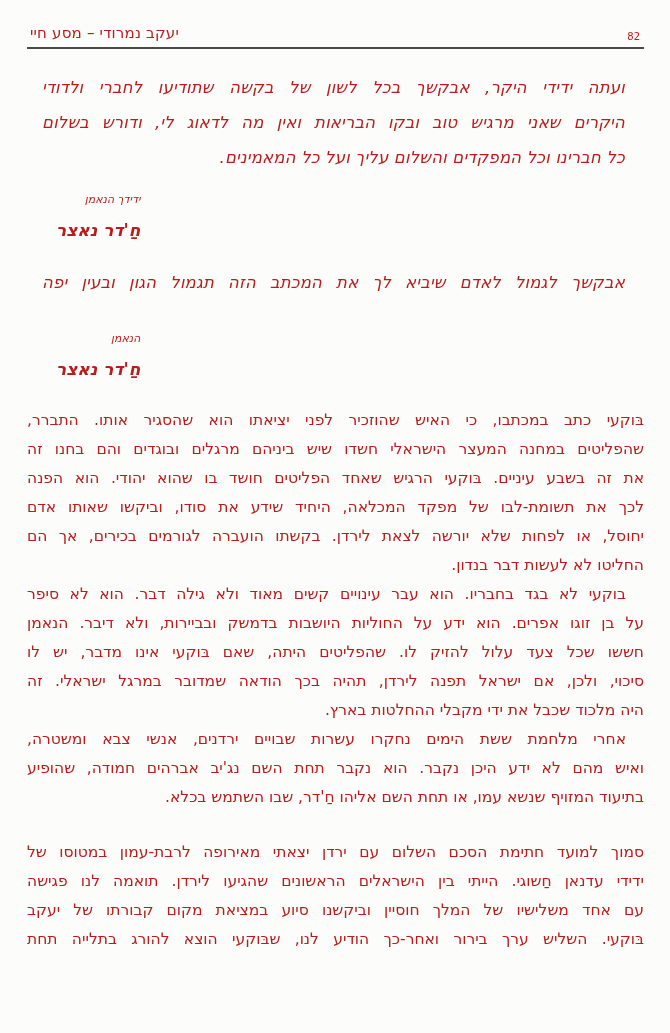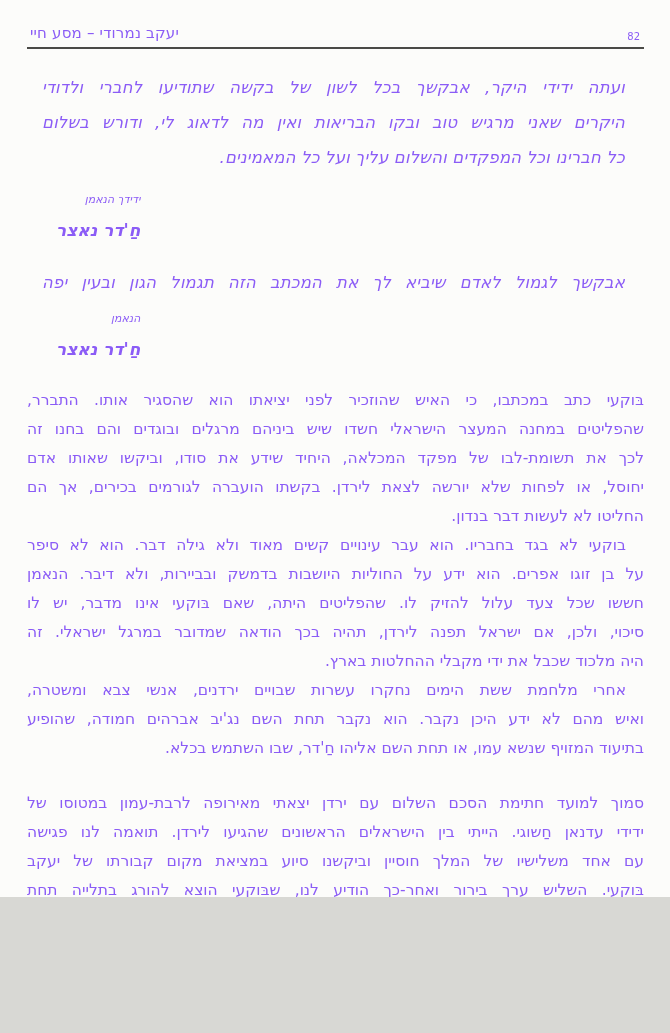--- a/index.html
+++ b/index.html
@@ -1,21 +1,21 @@
 <!DOCTYPE html>
 <html lang="he"><head>
 <meta charset="utf-8">
 <style>
   html,body { margin:0; padding:0; background:#d8d8d4; }
   .page {
     position:relative;
-    width:670px; height:897px;
+    width:670px; height:1033px;
     margin:0 auto;
     background:#fcfcfa;
-    color:#8b5cf6;
+    color:#b91c1c;
     font-family:"DejaVu Sans", sans-serif;
     direction:rtl;
     box-sizing:border-box;
     overflow:hidden;
   }
   
   .header {
     direction:ltr;
     display:flex;
     justify-content:space-between;
@@ -52,21 +52,21 @@
   .sig .s1 { font-style:italic; font-size:11px; line-height:30px; }
   .sig .s2 { font-style:italic; font-weight:bold; font-size:17px; line-height:30px; }
   .note-heading {
     margin:24px 45px 0 42px;
     font-style:italic;
     font-size:16.5px;
     line-height:34px;
     text-align:right;
   }
   .note .lline { line-height:34px; }
-  .sig2 { margin-top:4px; }
+  .sig2 { margin-top:24px; }
   
   .bodytext { margin:22px 26px 0 27px; }
   .bline {
     font-size:15.5px;
     line-height:29px;
     text-align:justify;
     text-align-last:justify;
   }
   .bline.last { text-align-last:right; }
   .bline.indent { text-indent:18px; }
@@ -101,20 +101,21 @@
       <div class="s1">הנאמן</div>
       <div class="s2">חַ'דר נאצר</div>
     </div>
   </div>
 
   <div class="bodytext">
 
     <div class="para">
       <div class="bline">בּוקעי כתב במכתבו, כי האיש שהוזכיר לפני יציאתו הוא שהסגיר אותו. התברר,</div>
       <div class="bline">שהפליטים במחנה המעצר הישראלי חשדו שיש ביניהם מרגלים ובוגדים והם בחנו זה</div>
+      <div class="bline">את זה בשבע עיניים. בּוקעי הרגיש שאחד הפליטים חושד בו שהוא יהודי. הוא הפנה</div>
       <div class="bline">לכך את תשומת-לבו של מפקד המכלאה, היחיד שידע את סודו, וביקשו שאותו אדם</div>
       <div class="bline">יחוסל, או לפחות שלא יורשה לצאת לירדן. בקשתו הועברה לגורמים בכירים, אך הם</div>
       <div class="bline last">החליטו לא לעשות דבר בנדון.</div>
     </div>
 
     <div class="para">
       <div class="bline indent">בוקעי לא בגד בחבריו. הוא עבר עינויים קשים מאוד ולא גילה דבר. הוא לא סיפר</div>
       <div class="bline">על בן זוגו אפרים. הוא ידע על החוליות היושבות בדמשק ובביירות, ולא דיבר. הנאמן</div>
       <div class="bline">חששו שכל צעד עלול להזיק לו. שהפליטים היתה, שאם בּוקעי אינו מדבר, יש לו</div>
       <div class="bline">סיכוי, ולכן, אם ישראל תפנה לירדן, תהיה בכך הודאה שמדובר במרגל ישראלי. זה</div>

